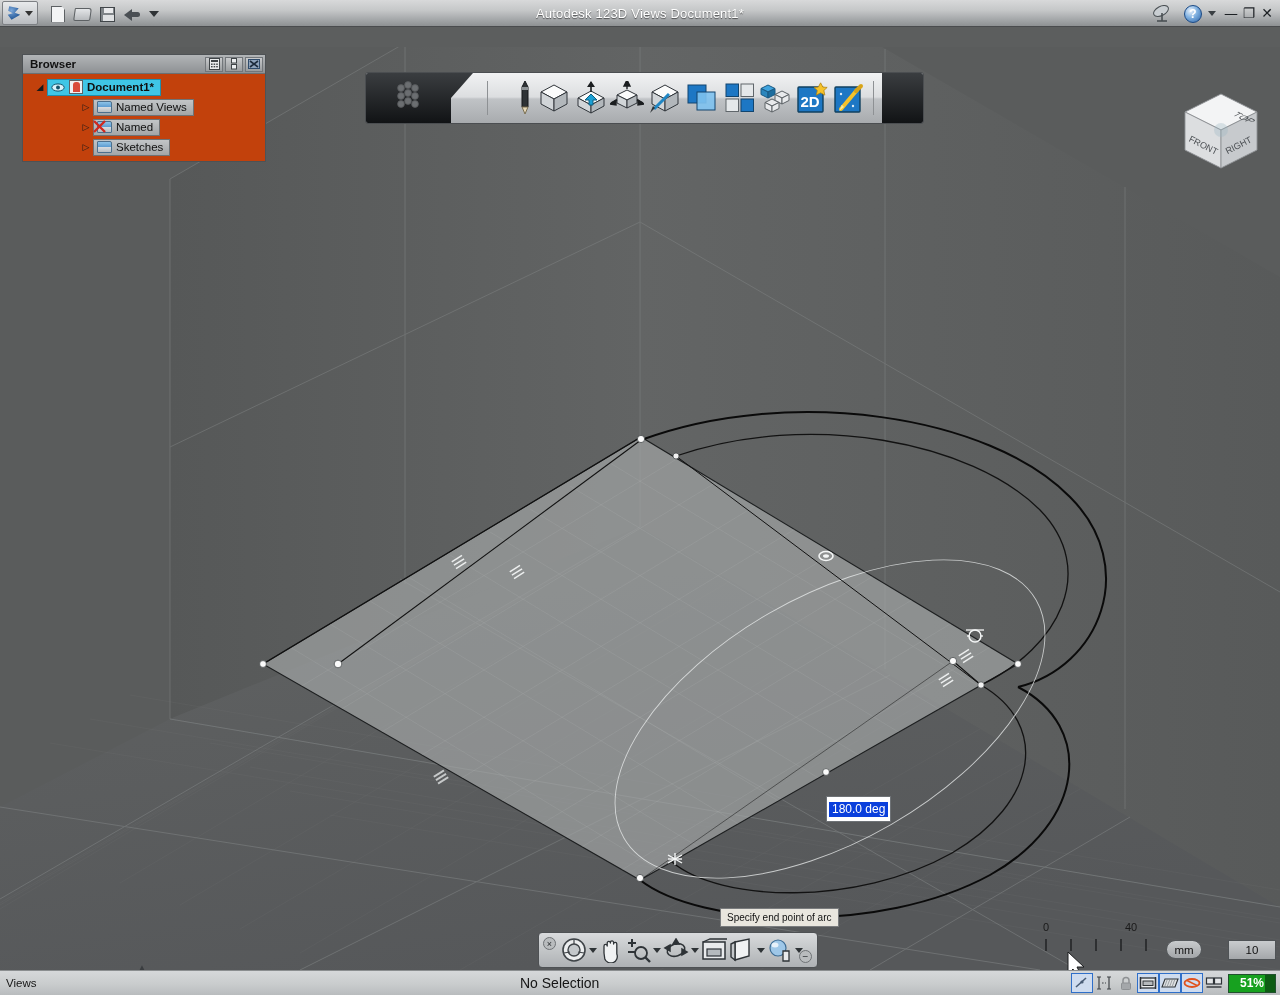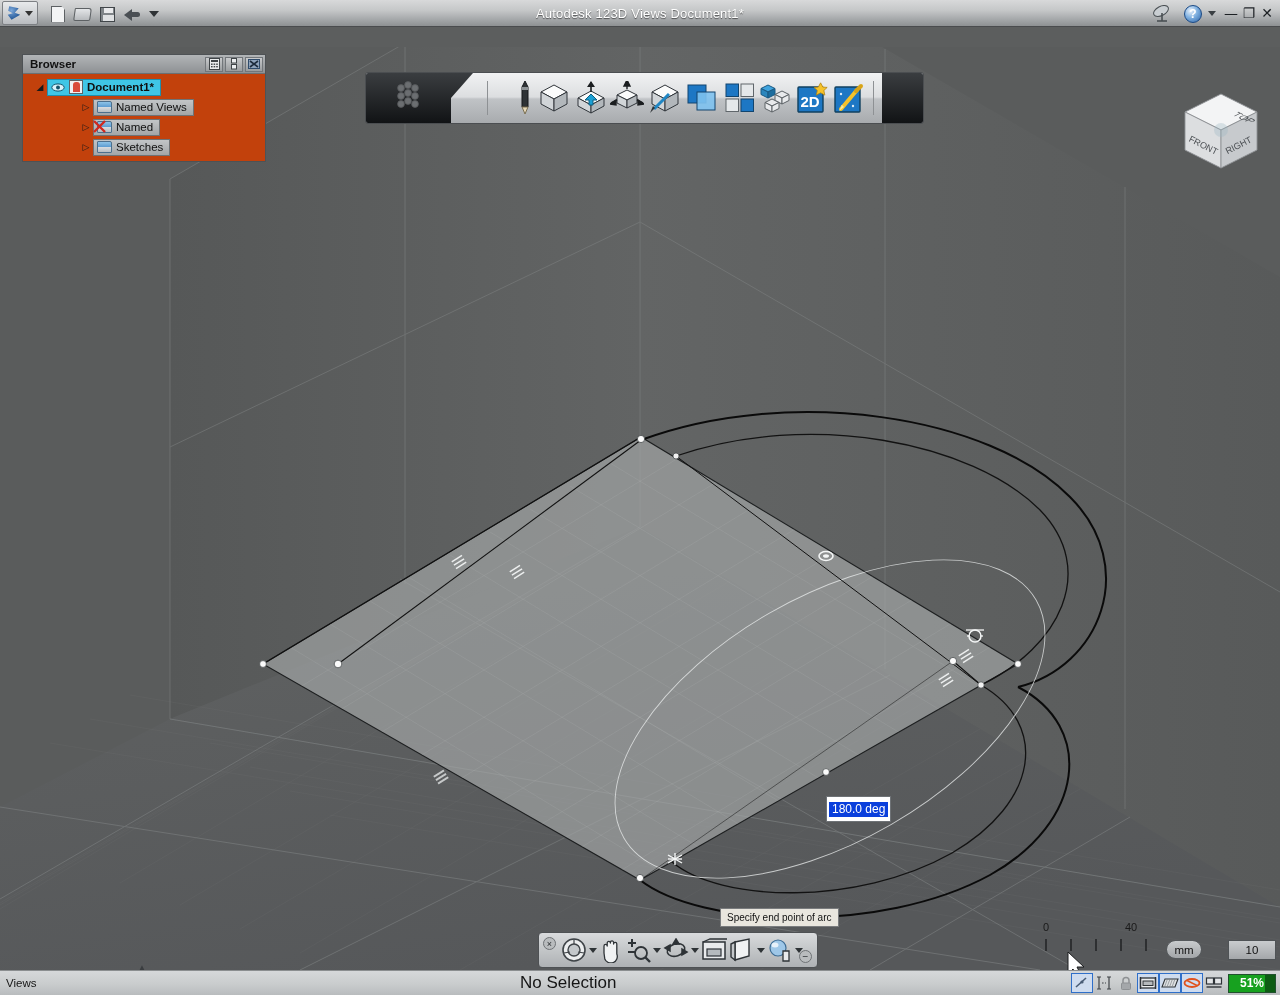--- a/index.html
+++ b/index.html
@@ -226,21 +226,21 @@
     border-left:4px solid transparent;border-right:4px solid transparent;border-top:5px solid #2e3336; }
 
   
   .statusbar {
     position:absolute; left:0; top:970px; width:1280px; height:25px;
     background: linear-gradient(to bottom,#d6d8da 0%, #c9cccd 55%, #b9bcbe 100%);
     border-top:1px solid #8b8e90;
     display:flex; align-items:center;
   }
   .sb-ready { padding-left:6px; font-size:11.5px; color:#151515; }
-  .sb-sel { position:absolute; left:520px; font-size:17px; color:#151515; }
+  .sb-sel { position:absolute; left:520px; font-size:14px; color:#151515; }
   .sb-icons { position:absolute; right:4px; top:2px; display:flex; align-items:center; gap:0;padding-left:48px; }
   .sb-ico {
     width:22px; height:20px; display:flex; align-items:center; justify-content:center;
     border:1px solid transparent;
   }
   .sb-ico.on { border-color:#2f6fc9; background:#cfdcef; }
   .sb-pct {
     width:48px; height:19px; margin-left:3px; border:1px solid #21512e;
     background: linear-gradient(to right,#17a11f 0%, #17a11f 78%, #0d5c14 78%, #0d5c14 100%);
     display:flex; align-items:center; justify-content:center;

